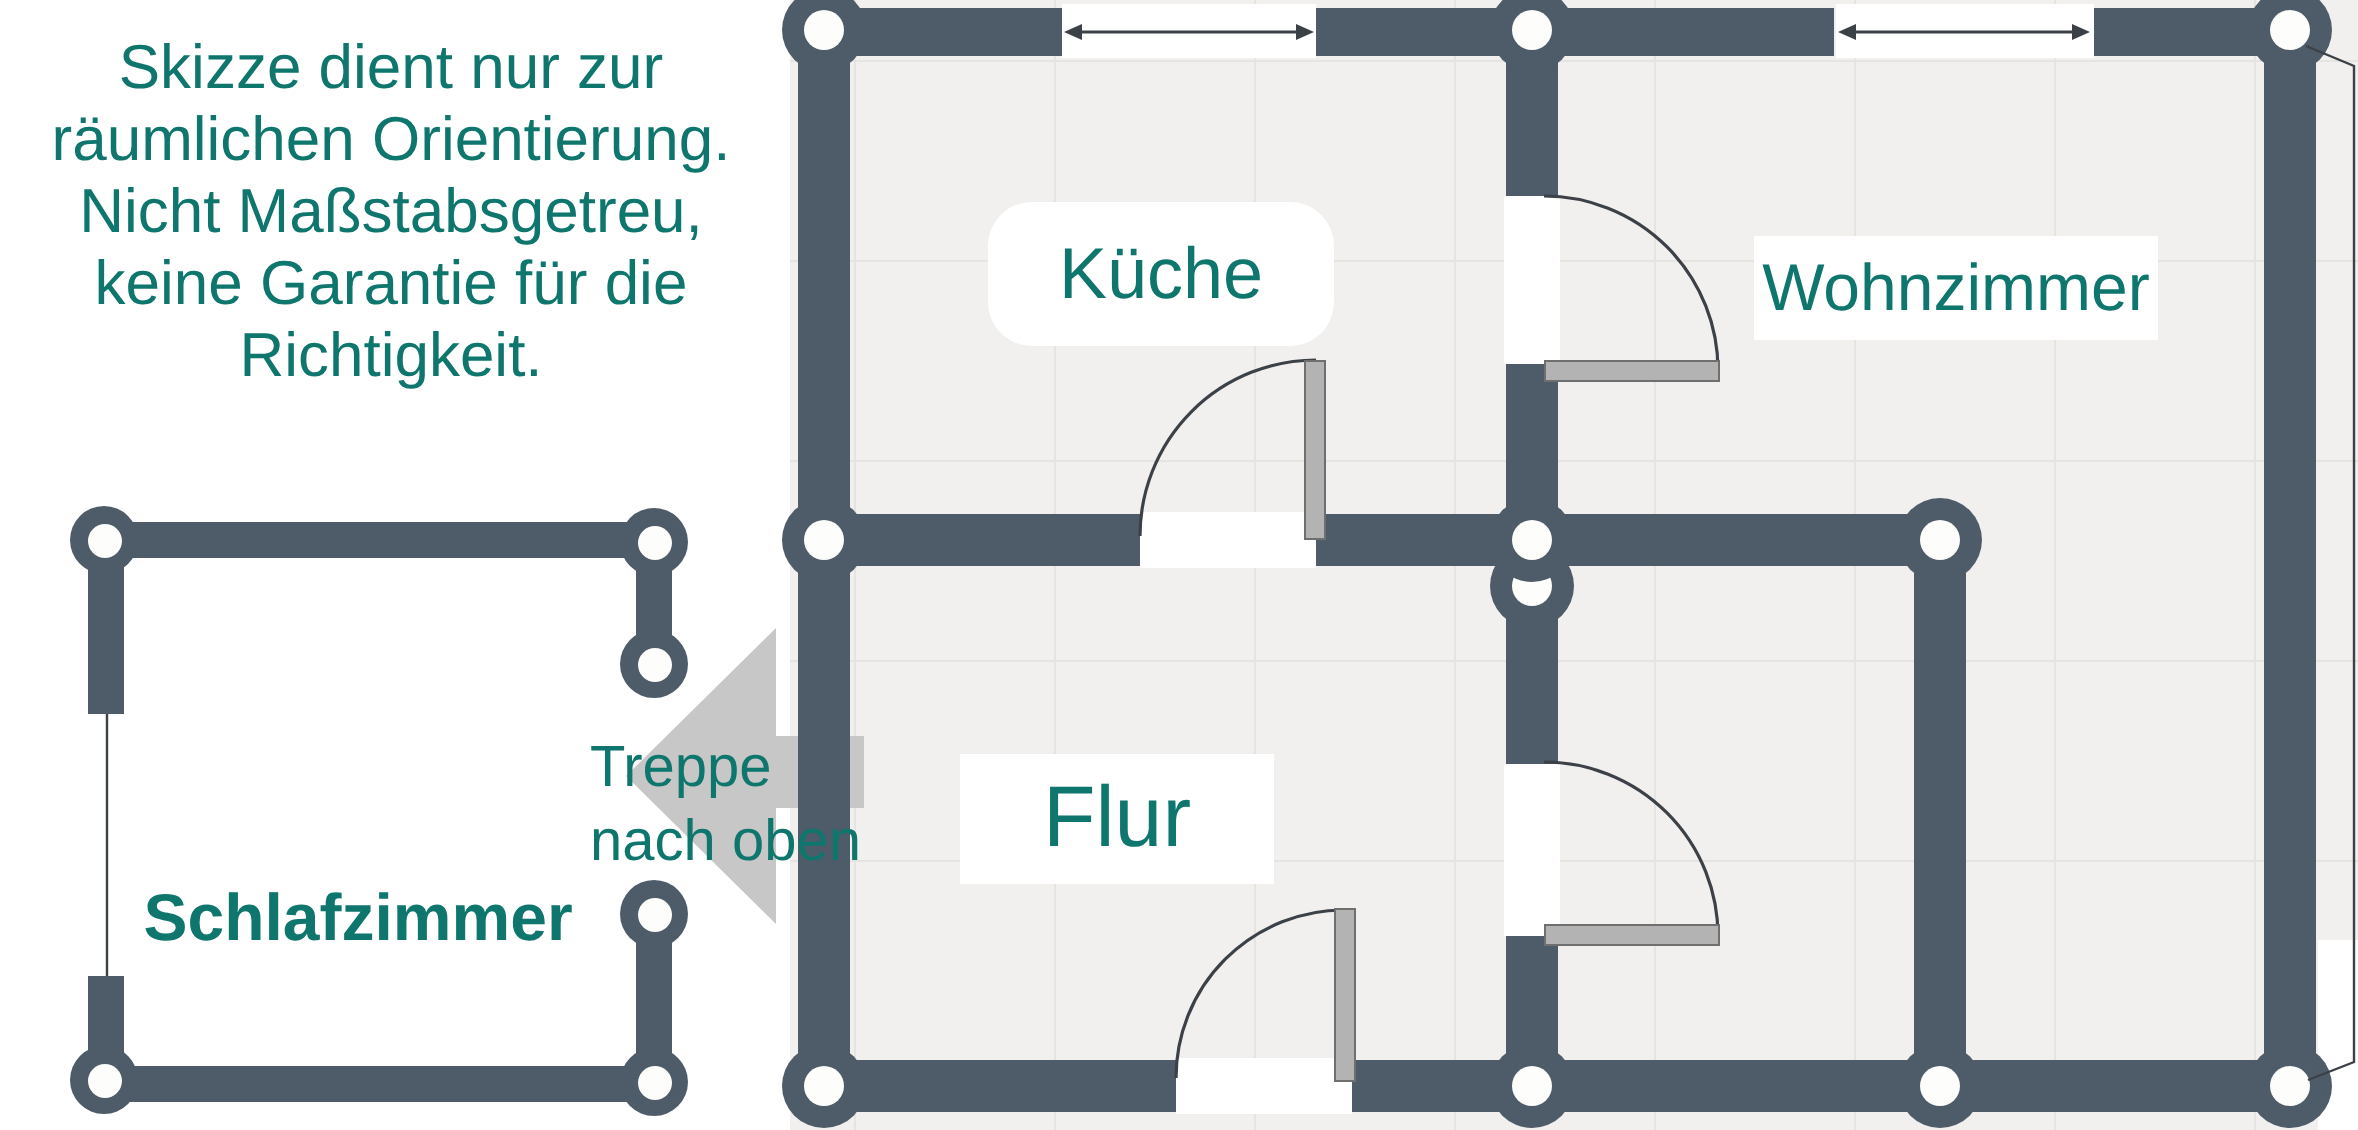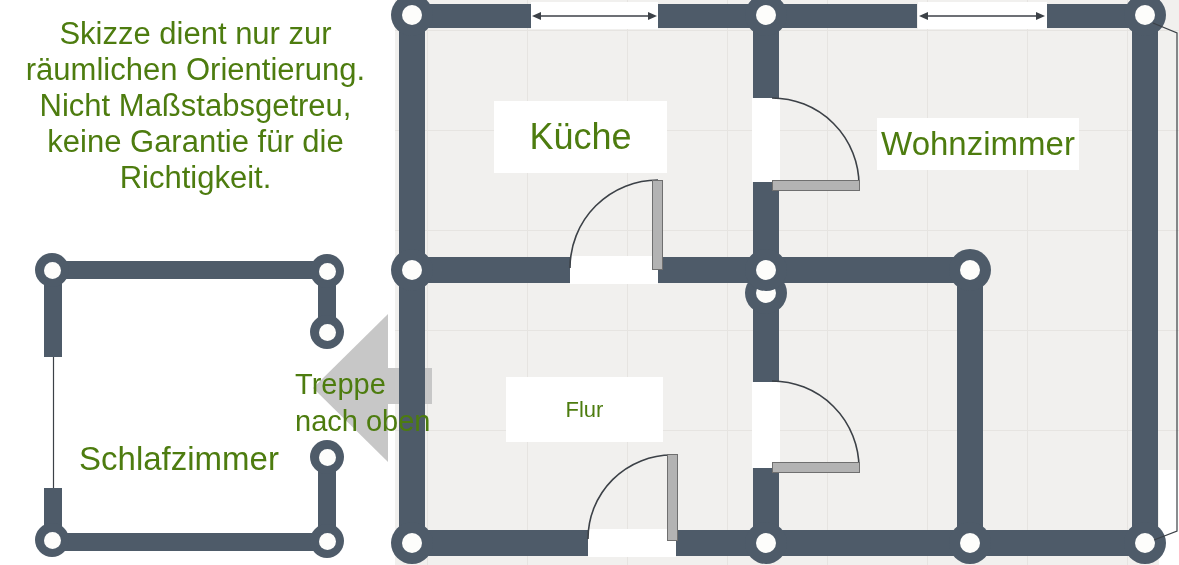--- a/index.html
+++ b/index.html
@@ -8,21 +8,21 @@
     --floor:#f1f0ee;
     --grid:#e6e4e1;
     --leaf:#b3b3b3;
     --leaf-edge:#6f6f6f;
     --arrow:#c7c7c7;
     --line:#3c4147;
     --labelbg:#ffffff;
   }
   .canvas{
     position:relative;width:1179px;height:565px;background:#fff;
-    overflow:hidden;font-family:"Liberation Sans",sans-serif;color:#4d7c0f;
+    overflow:hidden;font-family:"Liberation Sans",sans-serif;color:#0f766e;
   }
   .floor{
     position:absolute;left:395px;top:0;width:784px;height:565px;
     background-color:var(--floor);
     background-image:
       repeating-linear-gradient(to right, var(--grid) 0 1px, transparent 1px 100px),
       repeating-linear-gradient(to bottom, var(--grid) 0 1px, transparent 1px 100px);
     background-position:32px 30px;
     z-index:1;
   }
@@ -30,21 +30,21 @@
   .wall{position:absolute;background:var(--wall);z-index:3;}
   .gap{position:absolute;background:#fff;z-index:4;}
   .node{position:absolute;width:42px;height:42px;border-radius:50%;background:var(--wall);
         display:flex;align-items:center;justify-content:center;z-index:5;}
   .node::after{content:"";width:20px;height:20px;border-radius:50%;background:#fdfdfb;}
   .node.s{width:34px;height:34px;}
   .node.s::after{width:17px;height:17px;}
   .svg-layer{position:absolute;left:0;top:0;z-index:6;pointer-events:none;}
   .leaf{position:absolute;background:var(--leaf);border:1px solid var(--leaf-edge);box-sizing:border-box;z-index:7;}
   .room-label{position:absolute;background:var(--labelbg);display:flex;align-items:center;justify-content:center;z-index:8;}
-  .plain-label{position:absolute;display:flex;align-items:center;justify-content:center;z-index:8;}
+  .plain-label{position:absolute;display:flex;align-items:center;justify-content:center;z-index:8;font-weight:bold;}
   .disclaimer{
     position:absolute;left:8px;top:16px;width:375px;z-index:8;
     font-size:31px;line-height:36px;text-align:center;white-space:pre-line;
   }
   .arrow-head{
     position:absolute;left:313px;top:314px;width:0;height:0;z-index:2;
     border-top:74px solid transparent;border-bottom:74px solid transparent;
     border-right:75px solid var(--arrow);
   }
   .arrow-shaft{position:absolute;left:388px;top:368px;width:44px;height:36px;background:var(--arrow);z-index:2;}
@@ -134,21 +134,21 @@
   <div class="leaf" style="left:772px;top:180px;width:88px;height:11px;"></div>
   <div class="leaf" style="left:772px;top:462px;width:88px;height:11px;"></div>
   <div class="leaf" style="left:667px;top:454px;width:11px;height:87px;"></div>
 
   <div class="disclaimer">Skizze dient nur zur
 räumlichen Orientierung.
 Nicht Maßstabsgetreu,
 keine Garantie für die
 Richtigkeit.</div>
 
-  <div class="room-label" style="left:494px;top:101px;width:173px;height:72px;font-size:36px;">Küche</div>
+  <div class="room-label" style="left:494px;top:101px;width:173px;height:72px;font-size:36px;border-radius:22px;">Küche</div>
   <div class="room-label" style="left:877px;top:118px;width:202px;height:52px;font-size:33px;">Wohnzimmer</div>
-  <div class="room-label" style="left:506px;top:377px;width:157px;height:65px;font-size:22px;">Flur</div>
+  <div class="room-label" style="left:480px;top:377px;width:157px;height:65px;font-size:43px;">Flur</div>
   <div class="plain-label" style="left:78px;top:440px;width:202px;height:38px;font-size:33px;">Schlafzimmer</div>
 
   <div class="stairs-label">Treppe
 nach oben</div>
 
 </div>
 
 </body></html>

